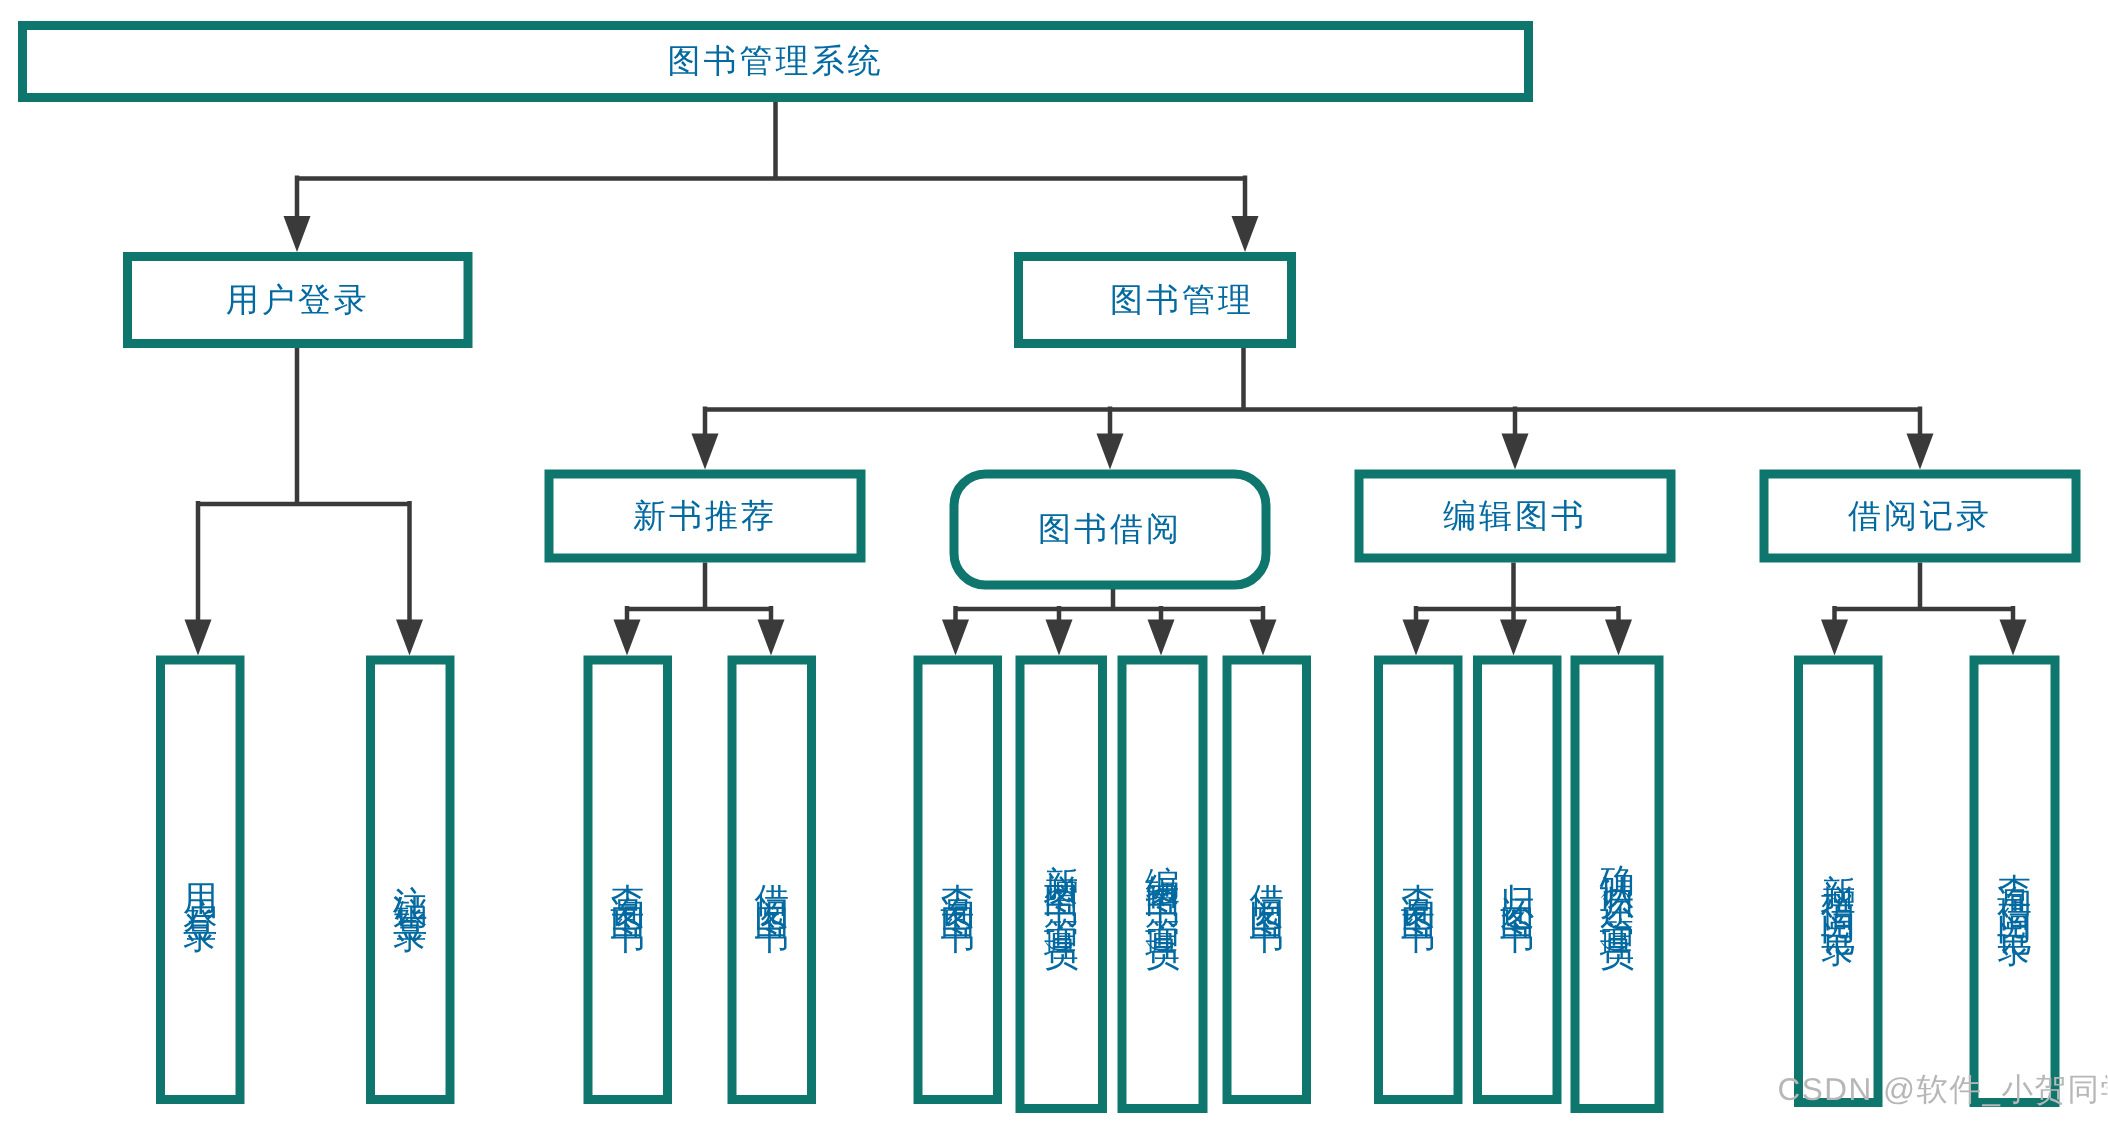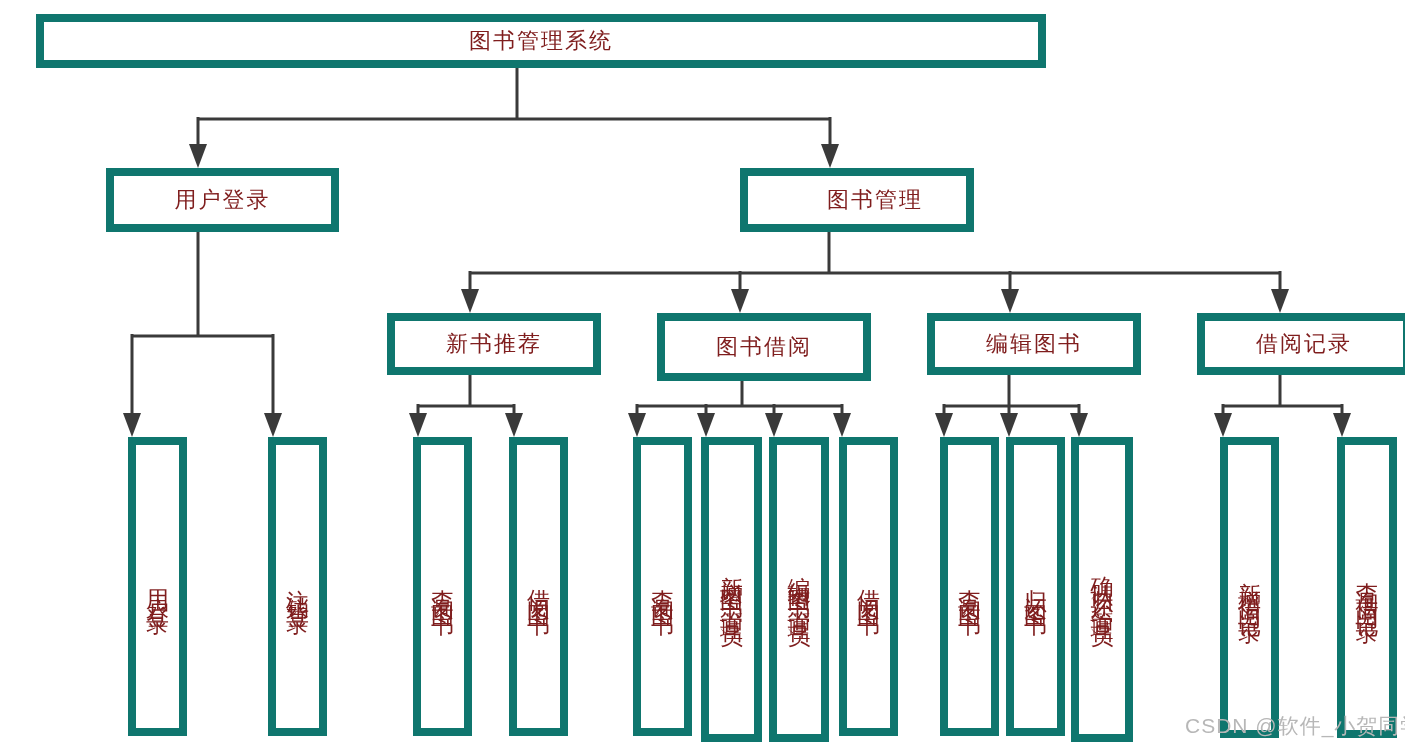--- a/index.html
+++ b/index.html
@@ -12,45 +12,44 @@
     overflow: hidden;
   }
   .connectors {
     position: absolute;
     left: 0; top: 0;
     width: 1405px; height: 747px;
   }
   .box {
     position: absolute;
     box-sizing: border-box;
-    border: 8px solid #0f766e;
+    border: 6px solid #0f766e;
     background: #ffffff;
     display: flex;
     align-items: center;
     justify-content: center;
-    color: #7f1d1d;
-    margin-left: 24px;
+    color: #0369a1;
   }
   .hbox {
     font-size: 22px;
     letter-spacing: 2px;
     white-space: nowrap;
   }
   .vbox {
     writing-mode: vertical-rl;
     text-orientation: mixed;
     font-size: 23px;
     letter-spacing: 8px;
     line-height: 1;
   }
   .root   { left: 12px;   top: 14px;  width: 1010px; height: 54px; }
   .n-user { left: 82px;   top: 168px; width: 233px;  height: 64px; }
-  .n-mgmt { left: 716px;  top: 168px; width: 234px;  height: 64px; padding-left: 36px; }
+  .n-mgmt { left: 676px;  top: 168px; width: 188px;  height: 64px; padding-left: 36px; }
   .sec0 { left: 363px;  top: 313px; width: 214px; height: 62px; }
-  .sec1 { left: 633px;  top: 313px; width: 214px; height: 68px; }
+  .sec1 { left: 633px;  top: 313px; width: 214px; height: 80px; border-radius: 24px; }
   .sec2 { left: 903px;  top: 313px; width: 214px; height: 62px; }
   .sec3 { left: 1173px; top: 313px; width: 214px; height: 62px; }
   .lf1  { left: 104px;  top: 437px; width: 59px; height: 299px; }
   .lf2  { left: 244px;  top: 437px; width: 59px; height: 299px; }
   .lf3  { left: 389px;  top: 437px; width: 59px; height: 299px; }
   .lf4  { left: 485px;  top: 437px; width: 59px; height: 299px; }
   .lf5  { left: 609px;  top: 437px; width: 59px; height: 299px; }
   .lf6  { left: 677px;  top: 437px; width: 61px; height: 305px; letter-spacing: 7px; }
   .lf7  { left: 745px;  top: 437px; width: 60px; height: 305px; letter-spacing: 7px; }
   .lf8  { left: 815px;  top: 437px; width: 59px; height: 299px; }

